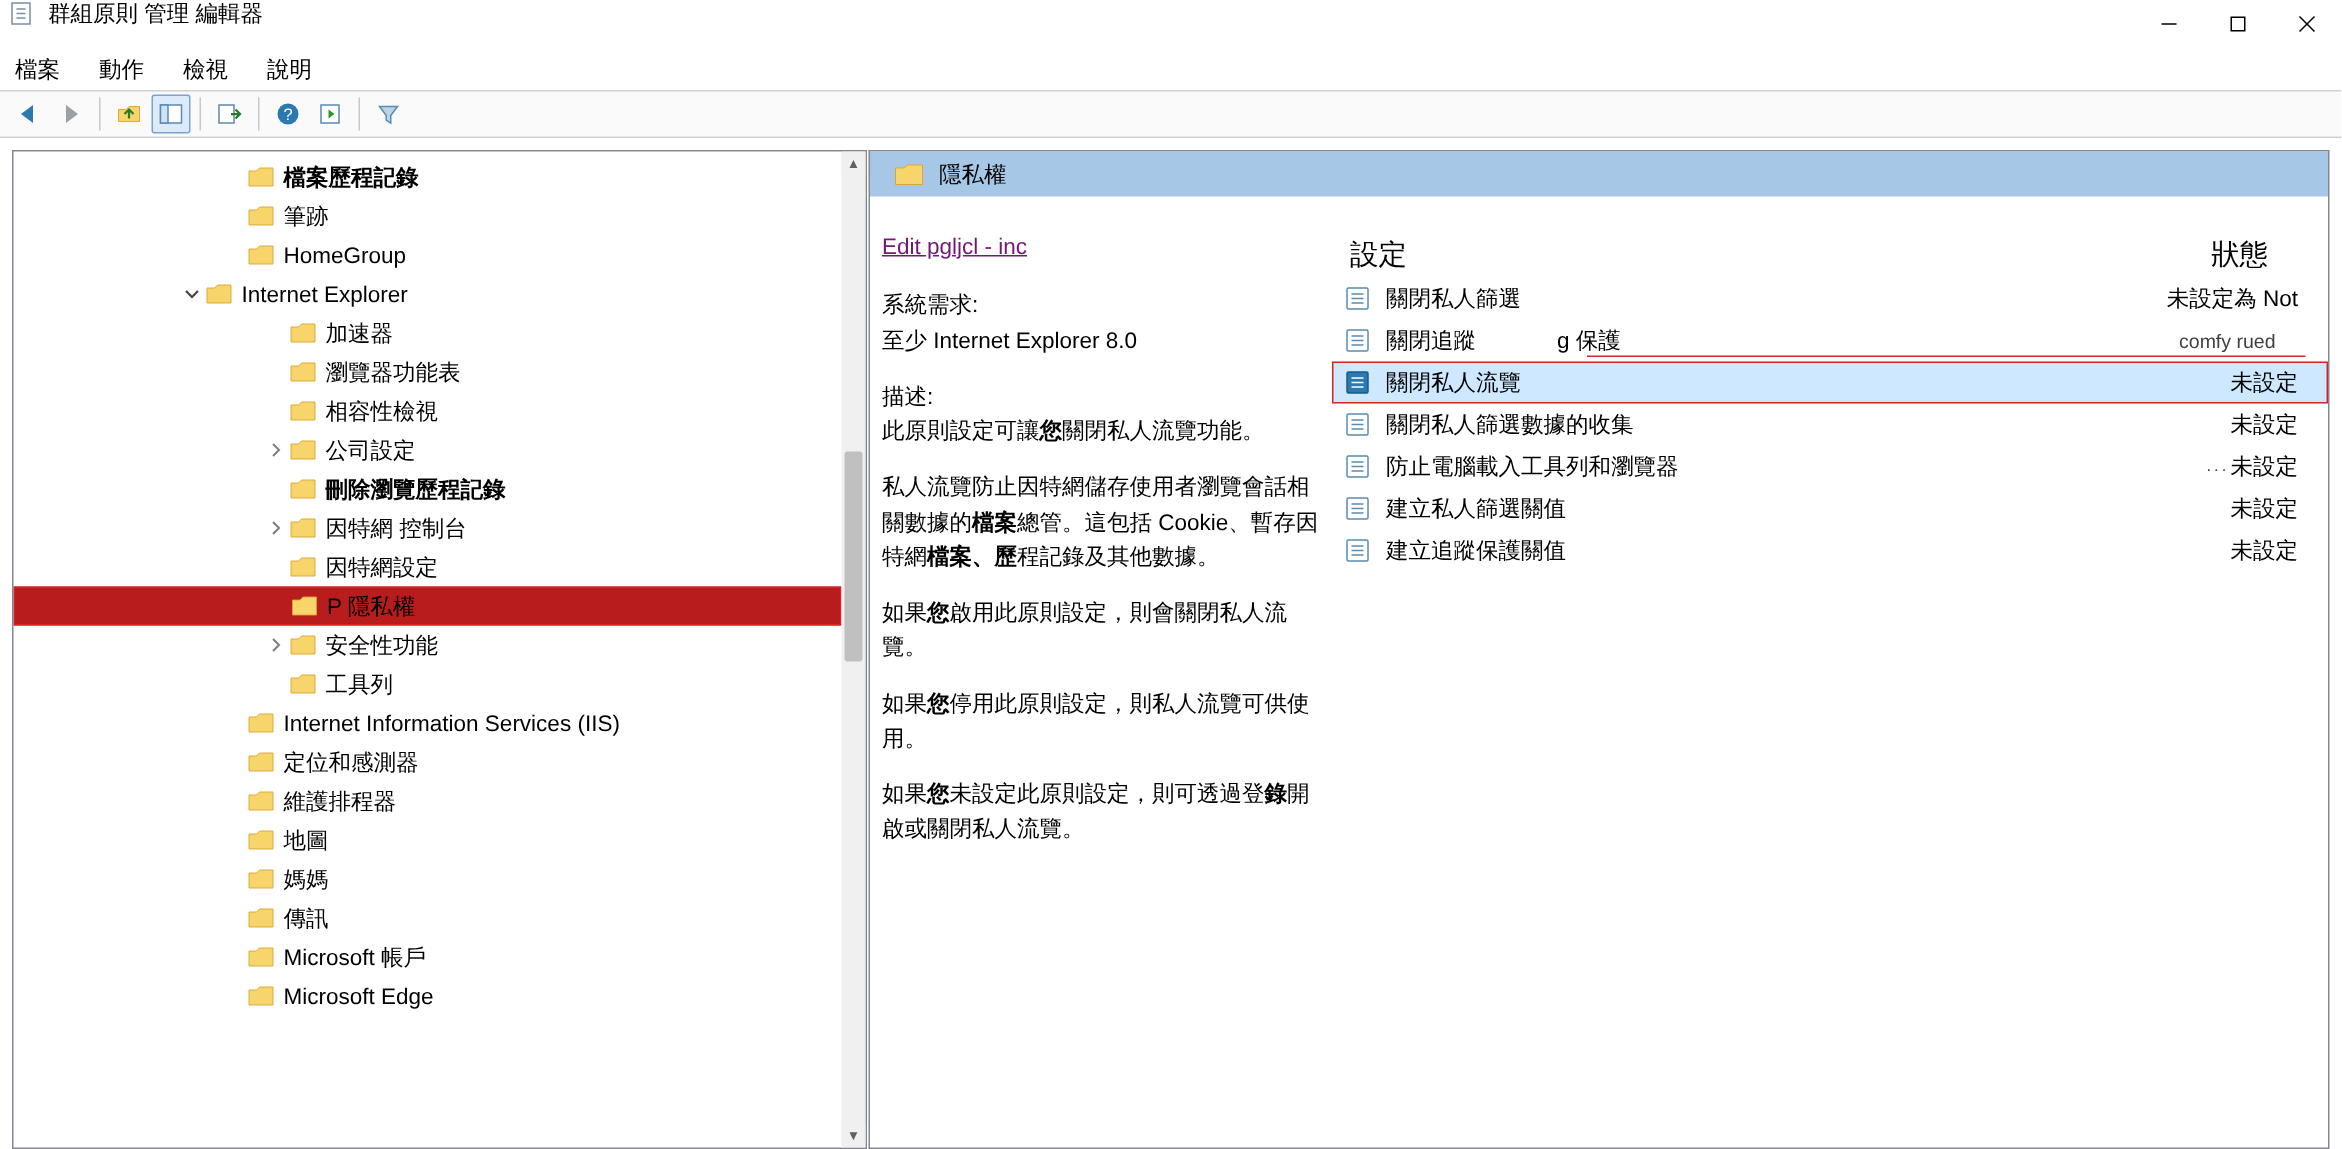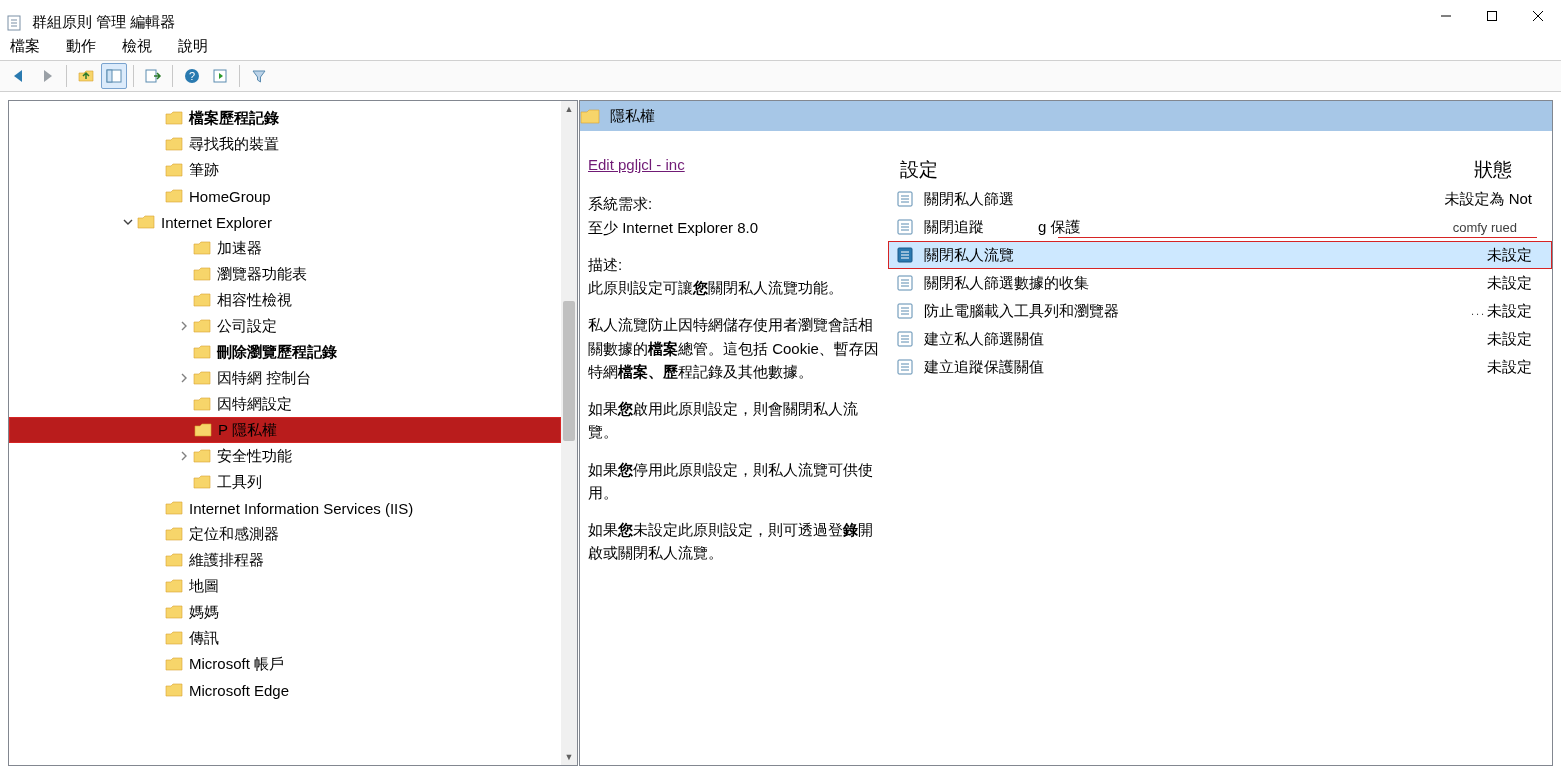--- a/index.html
+++ b/index.html
@@ -1,19 +1,19 @@
 <!DOCTYPE html>
 <html><head>
 <meta charset="utf-8">
 <style>
   * { box-sizing: border-box; margin: 0; padding: 0; font-family: "Segoe UI", "Microsoft JhengHei", sans-serif; }
   html, body { width: 1561px; height: 766px; background: #fff; overflow: hidden; font-size: 15px; color: #000; }
 
   
-  .titlebar { height: 32px; display: flex; align-items: flex-end; padding: 0 0 0 6px; }
+  .titlebar { height: 32px; display: flex; align-items: flex-start; padding: 0 0 0 6px; }
   .titlebar .app-icon { width: 18px; height: 18px; margin-right: 8px; }
   .titlebar .title { flex: 1; font-size: 15px; }
   .winbtns { display: flex; }
   .winbtn { width: 46px; height: 32px; display: flex; align-items: center; justify-content: center; color: #000; }
   .winbtn svg { width: 12px; height: 12px; }
 
   
   .menubar { height: 28px; display: flex; align-items: center; padding: 0 6px; gap: 18px; font-size: 15px; }
   .menubar span { padding: 2px 4px; }
 
@@ -38,21 +38,21 @@
   .tree-row .chev { width: 14px; display: inline-flex; justify-content: center; color: #606060; font-size: 11px; }
   .tree-row .folder { width: 18px; height: 16px; margin: 0 6px 0 2px; flex: none; }
   .tree-row.sel { border: 1px solid #d62424; background: #b91c1c; }
   .tree-row.sel .label { }
   .lvl-0 { padding-left: 140px; }
   .lvl-1 { padding-left: 168px; }
   .lvl-0b { padding-left: 112px; }
 
   
   .right-wrap { flex: 1; border: 1px solid #828790; background: #fff; display: flex; flex-direction: column; overflow: hidden; }
-  .right-hdr { background: #a7c7e7; height: 30px; display: flex; align-items: center; padding: 0 0; gap: 10px; }
+  .right-hdr { background: #a7c7e7; height: 30px; display: flex; align-items: center; padding: 0 16px; gap: 10px; }
   .right-hdr .folder-big { width: 20px; height: 18px; }
   .right-hdr .title { font-size: 15px; }
 
   .right-body { flex: 1; display: flex; overflow: hidden; }
 
   .desc-col { width: 308px; border-right: 0; padding: 10px 8px 8px 8px; font-size: 15px; line-height: 1.55; overflow: hidden; }
   .desc-col .h1 { margin-bottom: 14px; }
   .desc-col .edit-link { color: #701a75; text-decoration: underline; margin-bottom: 16px; display: block; margin-top: 12px; }
   .desc-col p { margin-bottom: 14px; word-break: break-all; }
 
@@ -180,27 +180,20 @@
           <svg class="folder" viewBox="0 0 18 16">
             <path class="folder-svg" d="M1 4 h5 l2 -2 h9 v12 h-16 z"></path>
           </svg>
           <span class="label" style="font-weight: 600;">檔案歷程記錄</span>
         </div>
         <div class="tree-row lvl-0">
           <span class="chev"></span>
           <svg class="folder" viewBox="0 0 18 16">
             <path class="folder-svg" d="M1 4 h5 l2 -2 h9 v12 h-16 z"></path>
           </svg>
-          <span class="label">尋找我的裝置</span>
-        </div>
-        <div class="tree-row lvl-0">
-          <span class="chev"></span>
-          <svg class="folder" viewBox="0 0 18 16">
-            <path class="folder-svg" d="M1 4 h5 l2 -2 h9 v12 h-16 z"></path>
-          </svg>
           <span class="label">筆跡</span>
         </div>
         <div class="tree-row lvl-0">
           <span class="chev"></span>
           <svg class="folder" viewBox="0 0 18 16">
             <path class="folder-svg" d="M1 4 h5 l2 -2 h9 v12 h-16 z"></path>
           </svg>
           <span class="label">HomeGroup</span>
         </div>
         <div class="tree-row lvl-0b">

